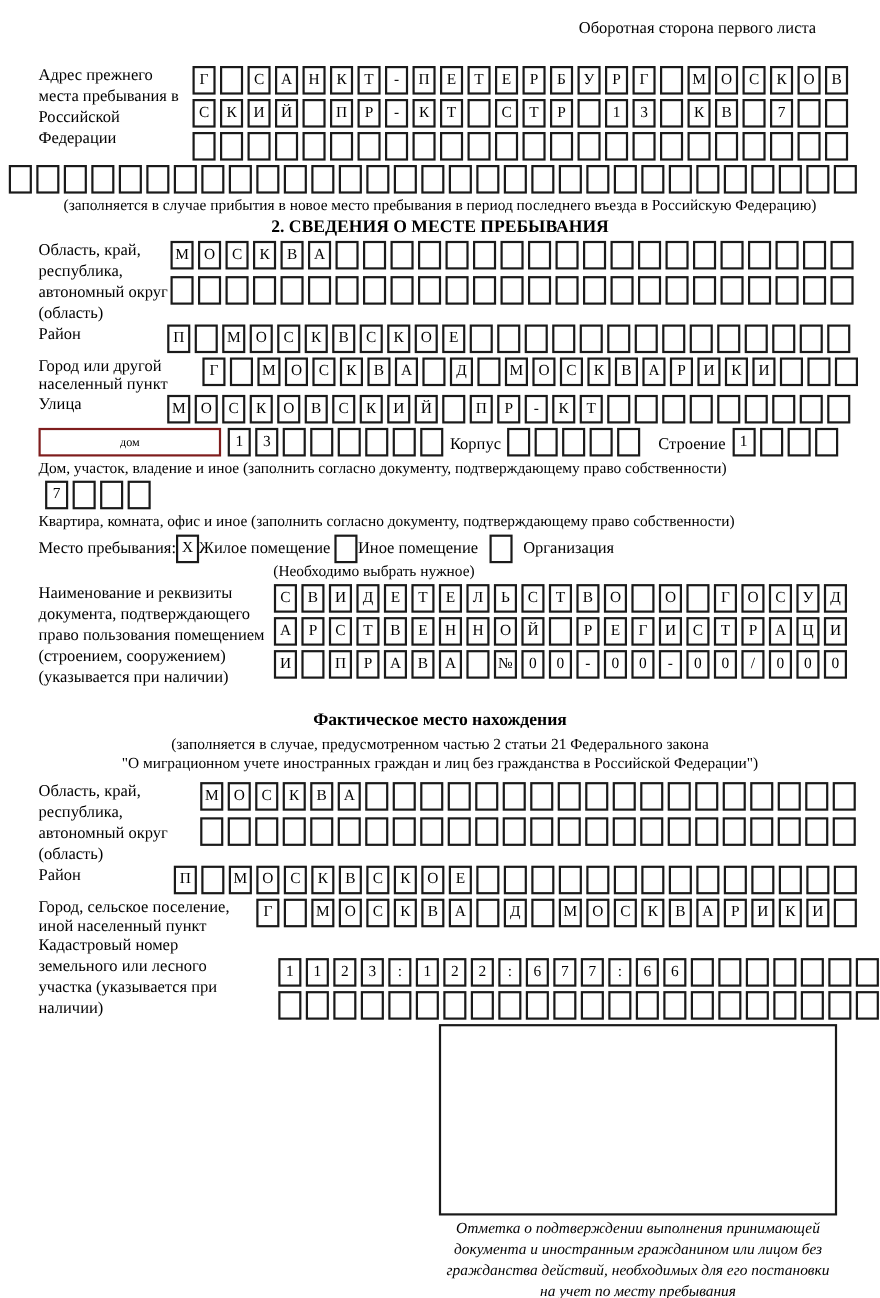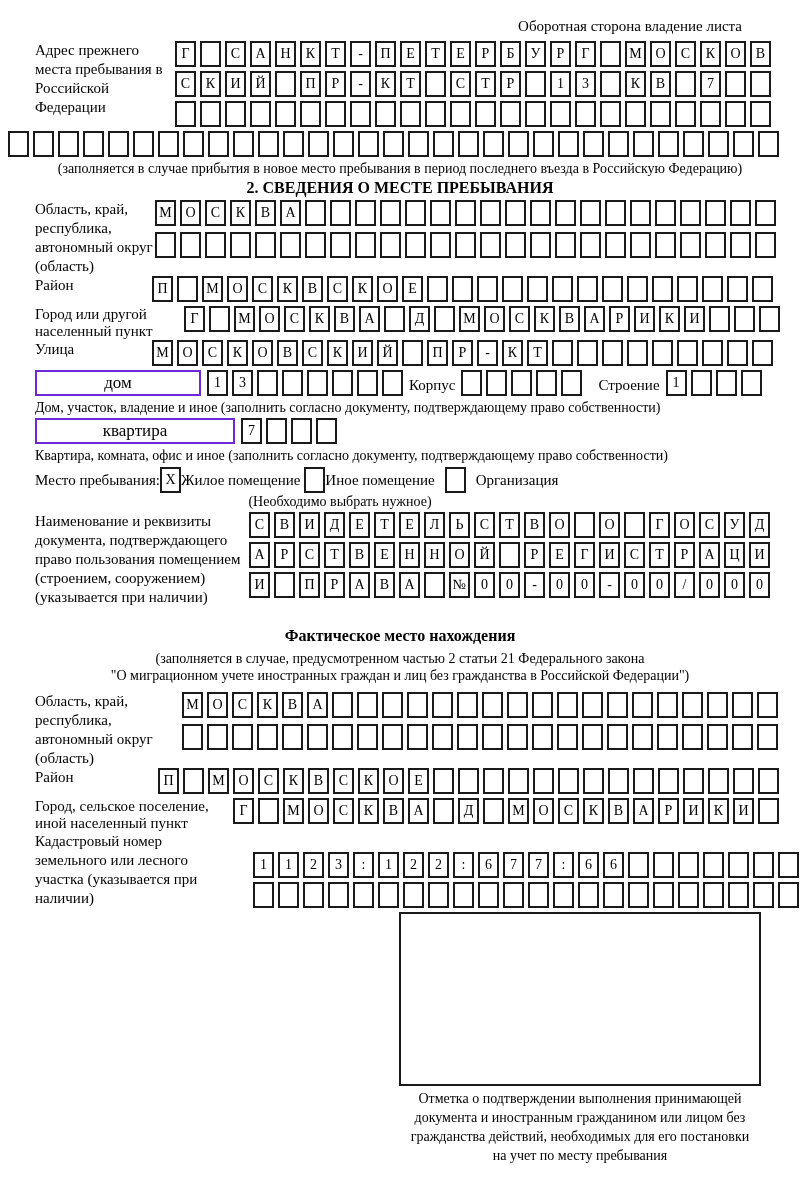--- a/index.html
+++ b/index.html
@@ -14,52 +14,52 @@
   .lbl{flex:none;line-height:19px;font-size:15px;}
   .rows{flex:none;}
   .cellrow{display:flex;gap:4px;height:26px;margin-bottom:4px;}
   .cell{
     flex:none;width:21px;height:26px;box-sizing:border-box;
     border:2px solid #1a1a1a;background:#fff;
     display:flex;align-items:center;justify-content:center;
     font-size:14px;line-height:1;
   }
   .wbox{
-    flex:none;box-sizing:border-box;height:26px;border:2px solid #6d28d9;
-    display:flex;align-items:center;justify-content:center;font-size:17px;
+    flex:none;box-sizing:border-box;height:26px;border:2px solid #7f1d1d;
+    display:flex;align-items:center;justify-content:center;font-size:11px;
   }
   .inline-lbl{flex:none;align-self:center;font-size:15px;}
   .note-center{width:800px;text-align:center;font-size:14px;line-height:15px;}
   .title-bold{width:800px;text-align:center;font-weight:bold;font-size:16px;line-height:20px;}
   .caption{padding-left:35px;font-size:14px;line-height:16px;}
   .mt2{margin-top:2px;} .mt4{margin-top:4px;} .mt8{margin-top:8px;}
   .mesto-row{display:flex;align-items:center;padding-left:35px;height:28px;}
   .mesto-note{width:560px;margin-left:60px;text-align:center;font-size:14px;line-height:16px;}
   .fact-note{width:800px;text-align:center;font-size:14px;line-height:17px;}
   .stamp-box{
     box-sizing:border-box;margin-left:399px;width:362px;height:174px;
     border:2px solid #1a1a1a;background:#fff;
   }
   .stamp-caption{margin-left:390px;width:380px;text-align:center;font-size:14px;line-height:19px;margin-top:3px;}
-  .stamp-caption span{display:block;}
+  .stamp-caption span{display:block;font-style:italic;}
   
   .w140{width:140px;} .w120{width:120px;} .w117{width:117px;} .w149{width:149px;}
   .w214{width:214px;} .w147{width:147px;} .w123{width:123px;} .w198{width:198px;}
   .full-row{padding-left:8px;}
   .gap6{width:6px;flex:none;}
   .kadastr-rows{margin-top:20px;}
 </style>
 </head>
 <body>
 
 <div class="page">
 
-  <div class="hdr-note">Оборотная сторона владение листа</div>
-
-  <div class="group" style="margin-top:6px;">
+  <div class="hdr-note">Оборотная сторона первого листа</div>
+
+  <div class="group" style="margin-top:25px;">
     <div class="lbl w140">Адрес прежнего места пребывания в Российской Федерации</div>
     <div class="rows">
       <div class="cellrow">
           <span class="cell">Г</span>
           <span class="cell"></span>
           <span class="cell">С</span>
           <span class="cell">А</span>
           <span class="cell">Н</span>
           <span class="cell">К</span>
           <span class="cell">Т</span>
@@ -353,21 +353,20 @@
     <div class="cellrow">
         <span class="cell">1</span>
         <span class="cell"></span>
         <span class="cell"></span>
         <span class="cell"></span>
       </div>
   </div>
   <div class="caption">Дом, участок, владение и иное (заполнить согласно документу, подтверждающему право собственности)</div>
 
   <div class="group mt2" style="height:30px;">
-    <div class="wbox" style="width:200px;">квартира</div>
     <div class="gap6"></div>
     <div class="cellrow">
         <span class="cell">7</span>
         <span class="cell"></span>
         <span class="cell"></span>
         <span class="cell"></span>
       </div>
   </div>
   <div class="caption">Квартира, комната, офис и иное (заполнить согласно документу, подтверждающему право собственности)</div>
 

